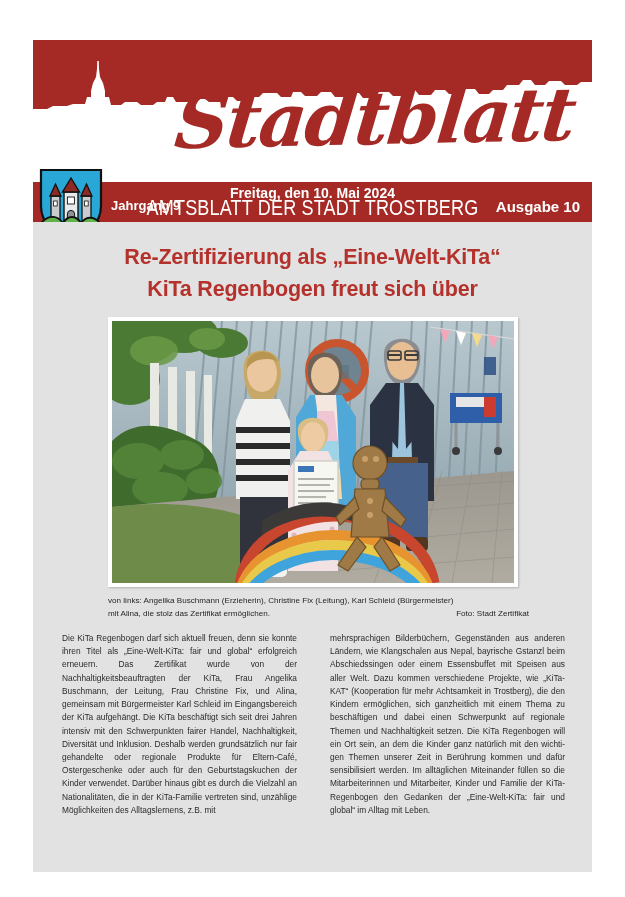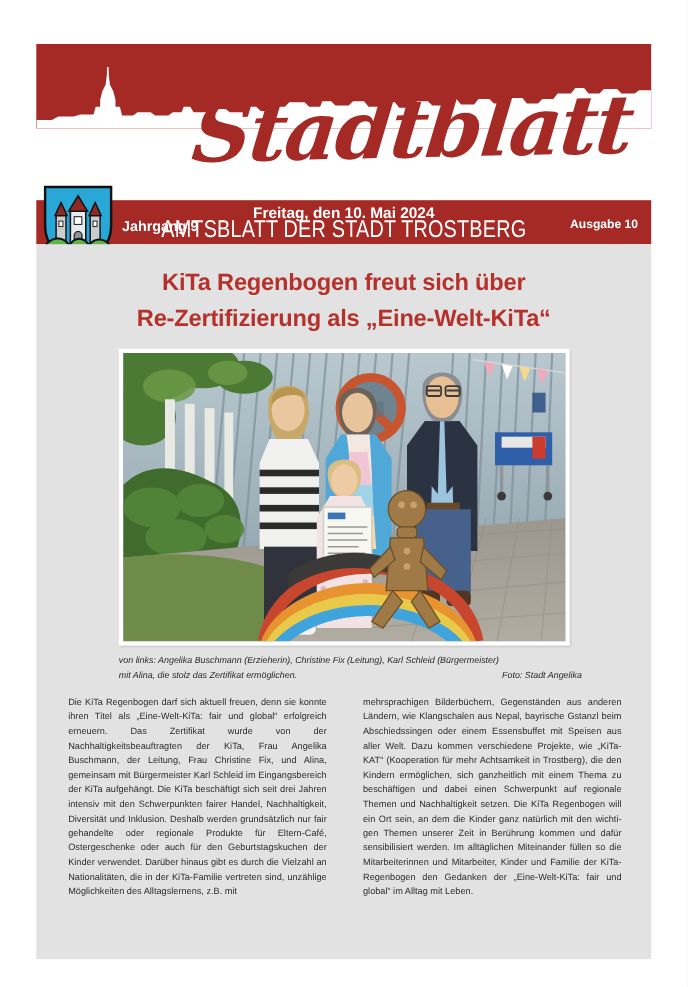--- a/index.html
+++ b/index.html
@@ -89,21 +89,21 @@
     top: 16px;
     font-size: 13px;
     font-weight: 700;
     color: #ffffff;
     white-space: nowrap;
   }
   #ausgabe {
     position: absolute;
     right: 12px;
     top: 16px;
-    font-size: 11px;
+    font-size: 15px;
     font-weight: 700;
     color: #ffffff;
     white-space: nowrap;
   }
   #datumzeile {
     position: absolute;
     left: 0;
     right: 0;
     top: 3px;
     text-align: center;
@@ -181,21 +181,20 @@
   }
   #photo svg { display: block; width: 100%; height: 100%; }
 
   
   #caption {
     position: absolute;
     left: 75px;
     top: 372px;
     width: 420px;
     font-size: 8.1px;
-    font-style: italic;
     color: #262626;
     line-height: 1.62;
   }
   #caption .cap-row {
     position: relative;
     white-space: nowrap;
   }
   #caption .credit {
     position: absolute;
     right: -1px;
@@ -280,22 +279,22 @@
                  C60,66 47,71 33,72 C19,71 7,66 4,56 Z" fill="#5FB34A" stroke="#111" stroke-width="1.8"></path>
         <path d="M25,57 C28,64 30,68 33,71" fill="none" stroke="#111" stroke-width="1.2"></path>
         <path d="M43,57 C40,64 36,68 33,71" fill="none" stroke="#111" stroke-width="1.2"></path>
       </svg>
     </div>
   </div>
 
   <div id="content">
 
     <div id="headline">
+      <div>Re-Zertifizierung als „Eine-Welt-KiTa“</div>
       <div>KiTa Regenbogen freut sich über</div>
-      <div>Re-Zertifizierung als „Eine-Welt-KiTa“</div>
     </div>
 
     <div id="photo-frame">
       <div id="photo">
         <svg viewBox="0 0 402 262" preserveAspectRatio="xMidYMid slice">
           <defs>
             <linearGradient id="wallg" x1="0" y1="0" x2="0" y2="1">
               <stop offset="0" stop-color="#b9c8cf"></stop>
               <stop offset="1" stop-color="#93a6af"></stop>
             </linearGradient>
@@ -493,21 +492,21 @@
               <circle cx="258" cy="194" r="3"></circle>
           </g>
         </svg>
       </div>
     </div>
 
     <div id="caption">
       <div class="cap-row">von links: Angelika Buschmann (Erzieherin), Christine Fix (Leitung), Karl Schleid (Bürgermeister)</div>
       <div class="cap-row">
         <span>mit Alina, die stolz das Zertifikat ermöglichen.</span>
-        <span class="credit">Foto: Stadt Angelika</span>
+        <span class="credit">Foto: Stadt Zertifikat</span>
       </div>
     </div>
 
     <div id="columns">
       <div class="col">
         <p>Die KiTa Regenbogen darf sich aktuell freuen, denn sie konnte ihren Titel als „Eine-Welt-KiTa: fair und glo­bal“ erfolgreich erneuern. Das Zertifikat wurde von der Nachhaltigkeitsbeauftragten der KiTa, Frau Angelika Buschmann, der Leitung, Frau Christine Fix, und Ali­na, gemeinsam mit Bürgermeister Karl Schleid im Ein­gangsbereich der KiTa aufgehängt. Die KiTa beschäftigt sich seit drei Jahren intensiv mit den Schwerpunkten fairer Handel, Nachhaltigkeit, Diversität und Inklusion. Deshalb werden grundsätzlich nur fair gehandelte oder regionale Produkte für Eltern-Café, Ostergeschenke oder auch für den Geburtstagskuchen der Kinder ver­wendet. Darüber hinaus gibt es durch die Vielzahl an Nationalitäten, die in der KiTa-Familie vertreten sind, unzählige Möglichkeiten des Alltagslernens, z.B. mit</p>
       </div>
       <div class="col">
         <p>mehrsprachigen Bilderbüchern, Gegenständen aus an­deren Ländern, wie Klangschalen aus Nepal, bayrische Gstanzl beim Abschiedssingen oder einem Essensbuffet mit Speisen aus aller Welt. Dazu kommen verschiedene Projekte, wie „KiTa-KAT“ (Kooperation für mehr Acht­samkeit in Trostberg), die den Kindern ermöglichen, sich ganzheitlich mit einem Thema zu beschäftigen und dabei einen Schwerpunkt auf regionale Themen und Nachhaltigkeit setzen. Die KiTa Regenbogen will ein Ort sein, an dem die Kinder ganz natürlich mit den wichti­gen Themen unserer Zeit in Berührung kommen und dafür sensibilisiert werden. Im alltäglichen Miteinander füllen so die Mitarbeiterinnen und Mitarbeiter, Kinder und Familie der KiTa-Regenbogen den Gedanken der „Eine-Welt-KiTa: fair und global“ im Alltag mit Leben.</p>
       </div>

